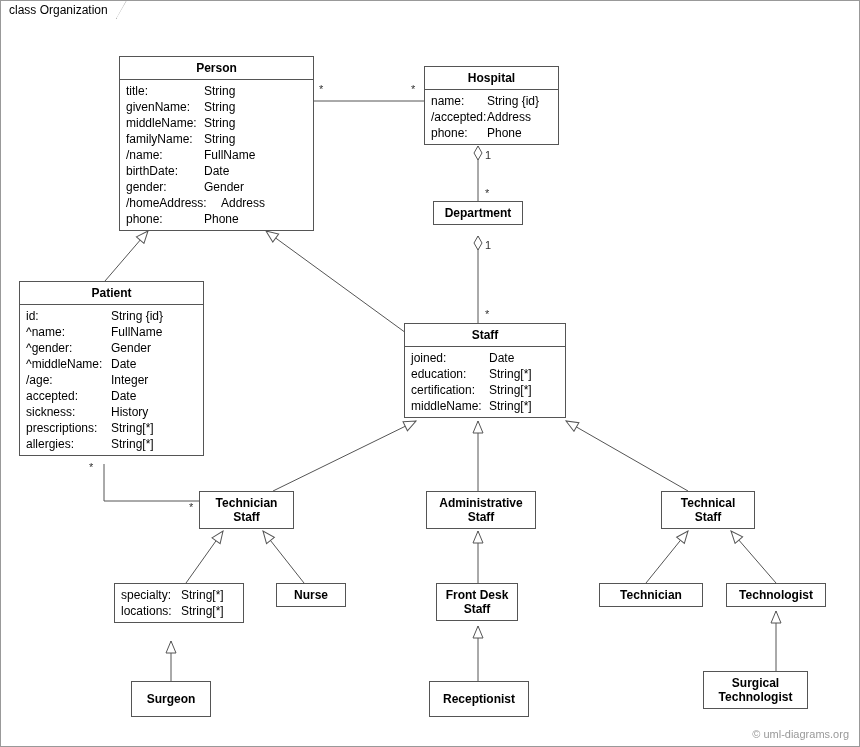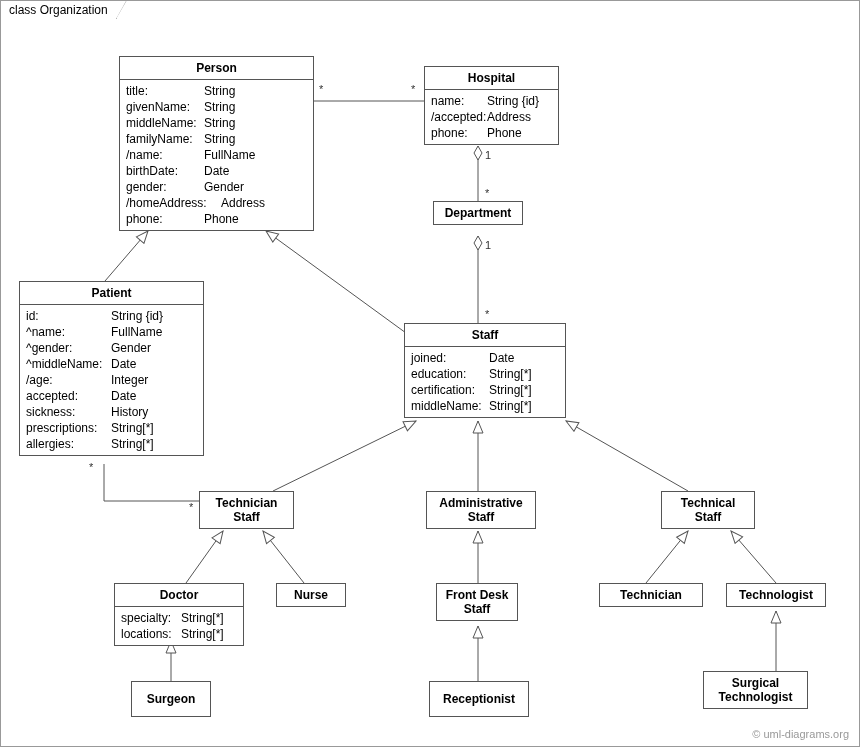--- a/index.html
+++ b/index.html
@@ -304,21 +304,20 @@
   </div>
 
   <div class="class-box" style="left:660px; top:490px; width:94px">
     <div class="class-title" style="border-bottom:none">
       <div>Technical</div>
       <div>Staff</div>
     </div>
   </div>
 
   <div class="class-box" style="left:113px; top:582px; width:130px">
-    <div class="class-title normal">Doctor</div>
     <div class="class-attrs">
       <div class="attr-row">
           <span class="attr-name" style="min-width:60px">specialty:</span>
           <span class="attr-type">String[*]</span>
         </div>
       <div class="attr-row">
           <span class="attr-name" style="min-width:60px">locations:</span>
           <span class="attr-type">String[*]</span>
         </div>
     </div>

